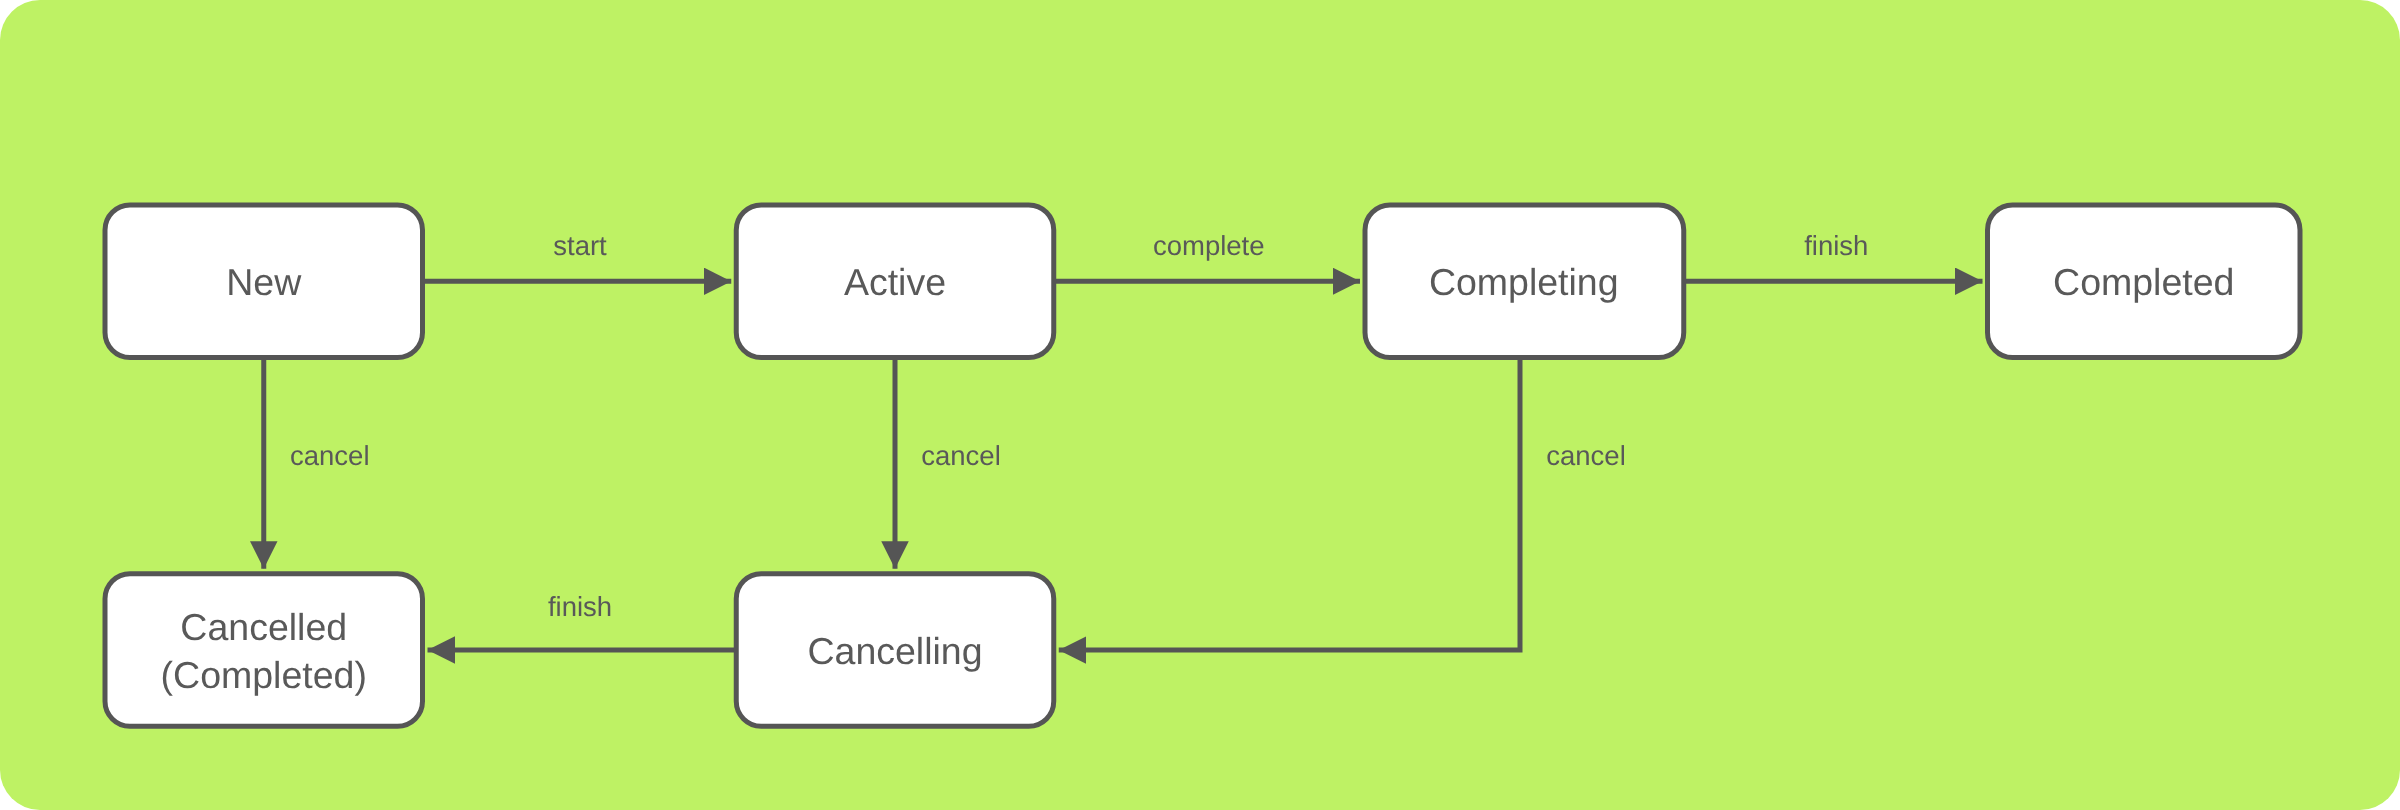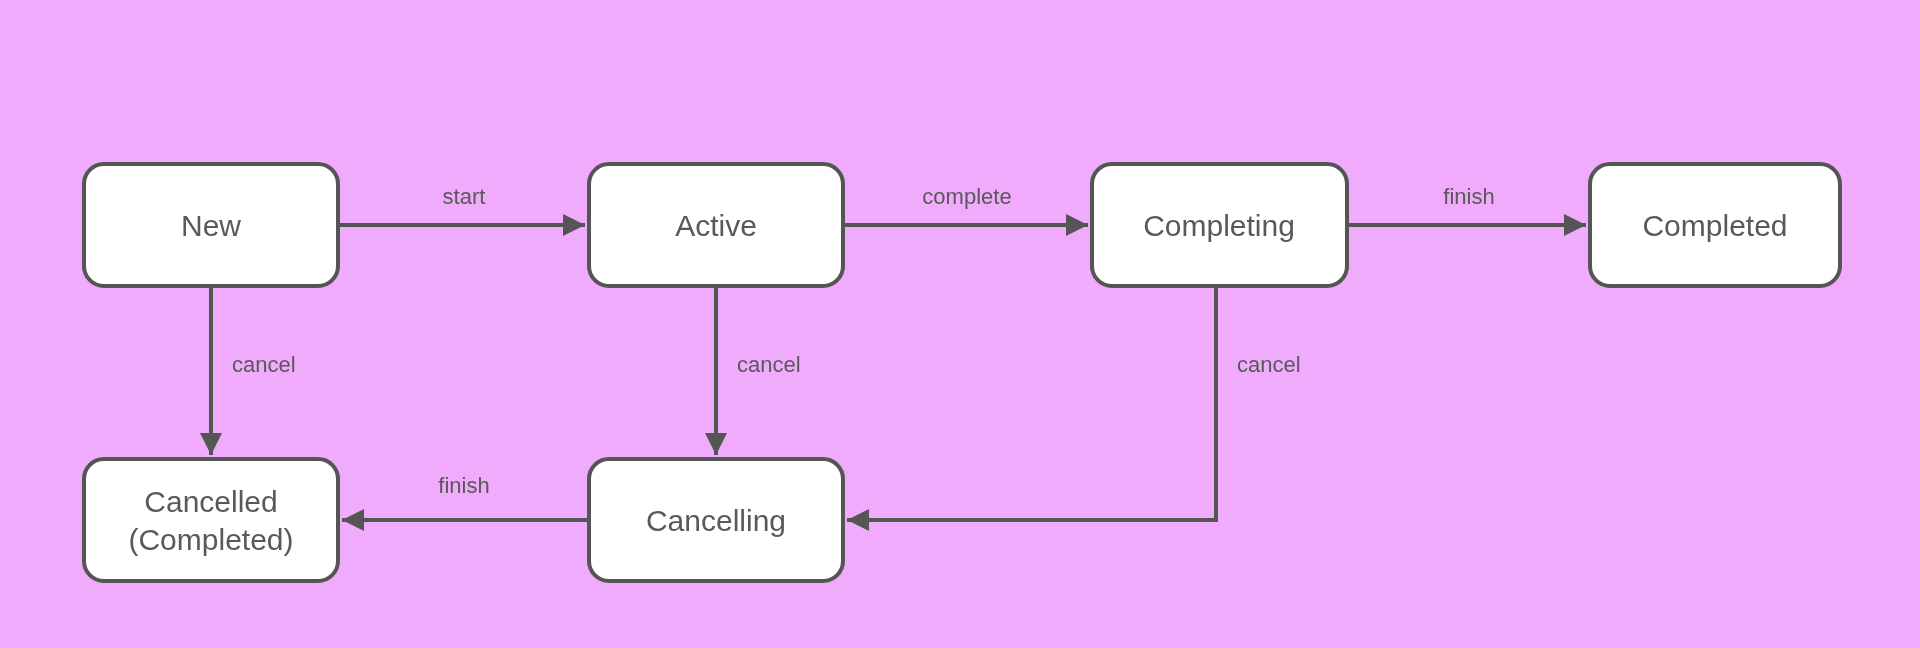--- a/index.html
+++ b/index.html
@@ -8,21 +8,22 @@
     background: #ffffff;
     width: 1920px;
     height: 648px;
     overflow: hidden;
     font-family: "Liberation Sans", sans-serif;
   }
   .diagram-stage {
     position: relative;
     width: 1920px;
     height: 648px;
-    background: #f0abfc;
+    background: #bef264;
+    border-radius: 32px;
   }
   svg { display: block; }
   .node-box {
     fill: #ffffff;
     stroke: #555555;
     stroke-width: 4;
   }
   .node-label {
     fill: #595959;
     font-size: 30px;

